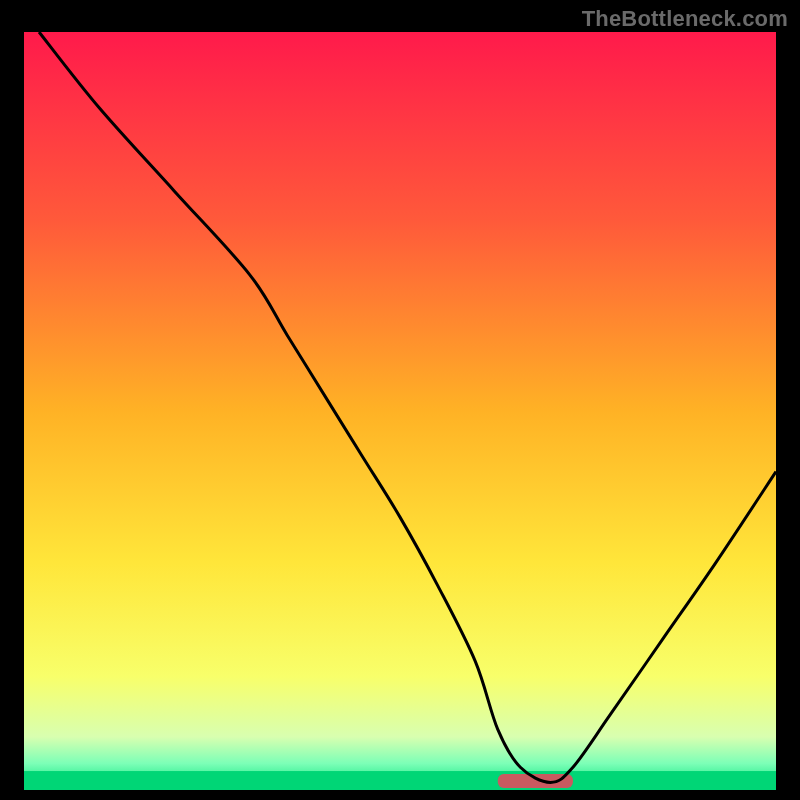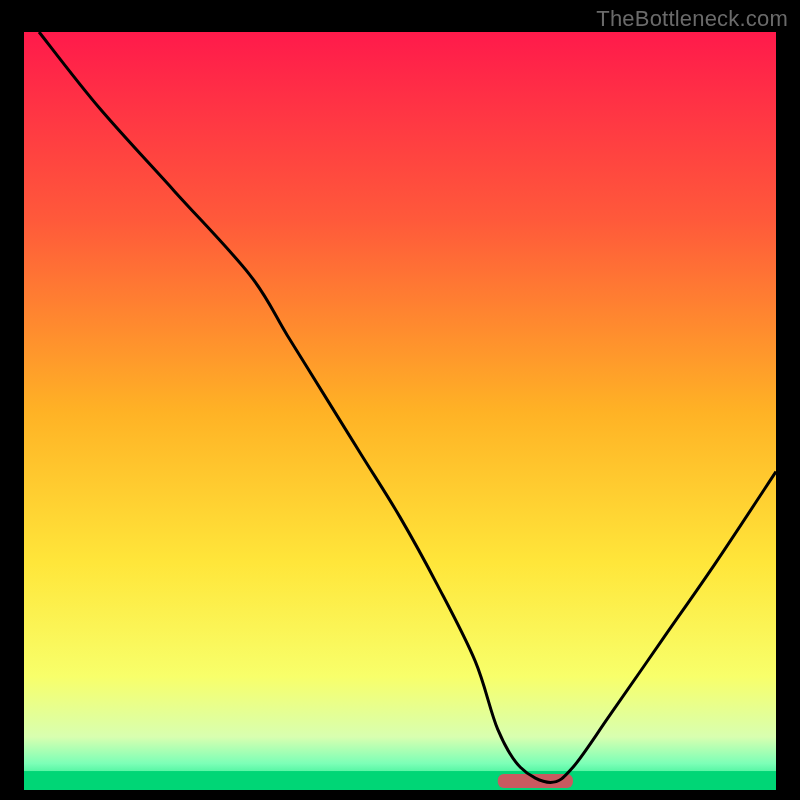--- a/index.html
+++ b/index.html
@@ -14,21 +14,21 @@
   #wrap {
     position: relative;
     width: 800px;
     height: 800px;
   }
   #watermark {
     position: absolute;
     top: 6px;
     right: 12px;
     font-size: 22px;
-    font-weight: 400;
+    font-weight: 700;
     color: #6a6a6a;
     font-family: "Trebuchet MS","Lucida Grande",Arial,sans-serif;
     letter-spacing: 0.2px;
   }
   svg { display: block; }
 </style>
 </head>
 <body>
 <div id="wrap">
 

